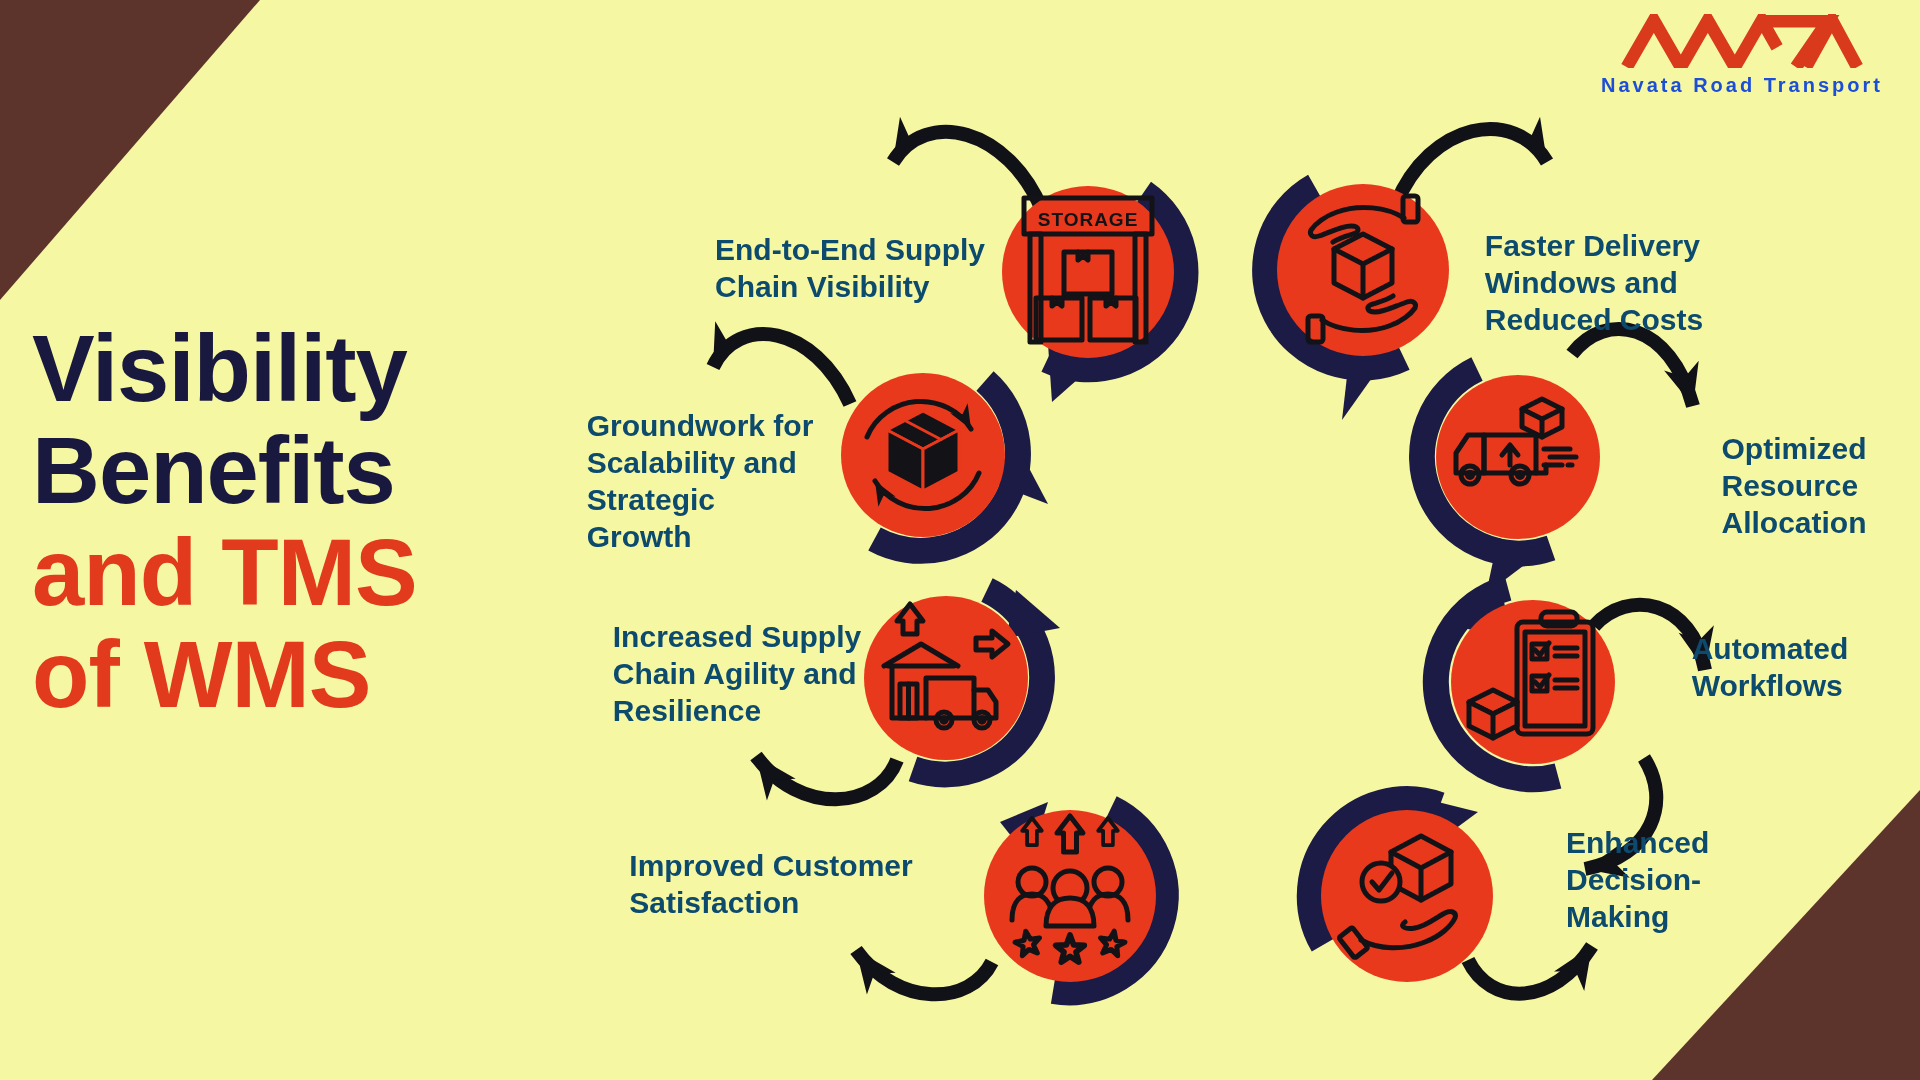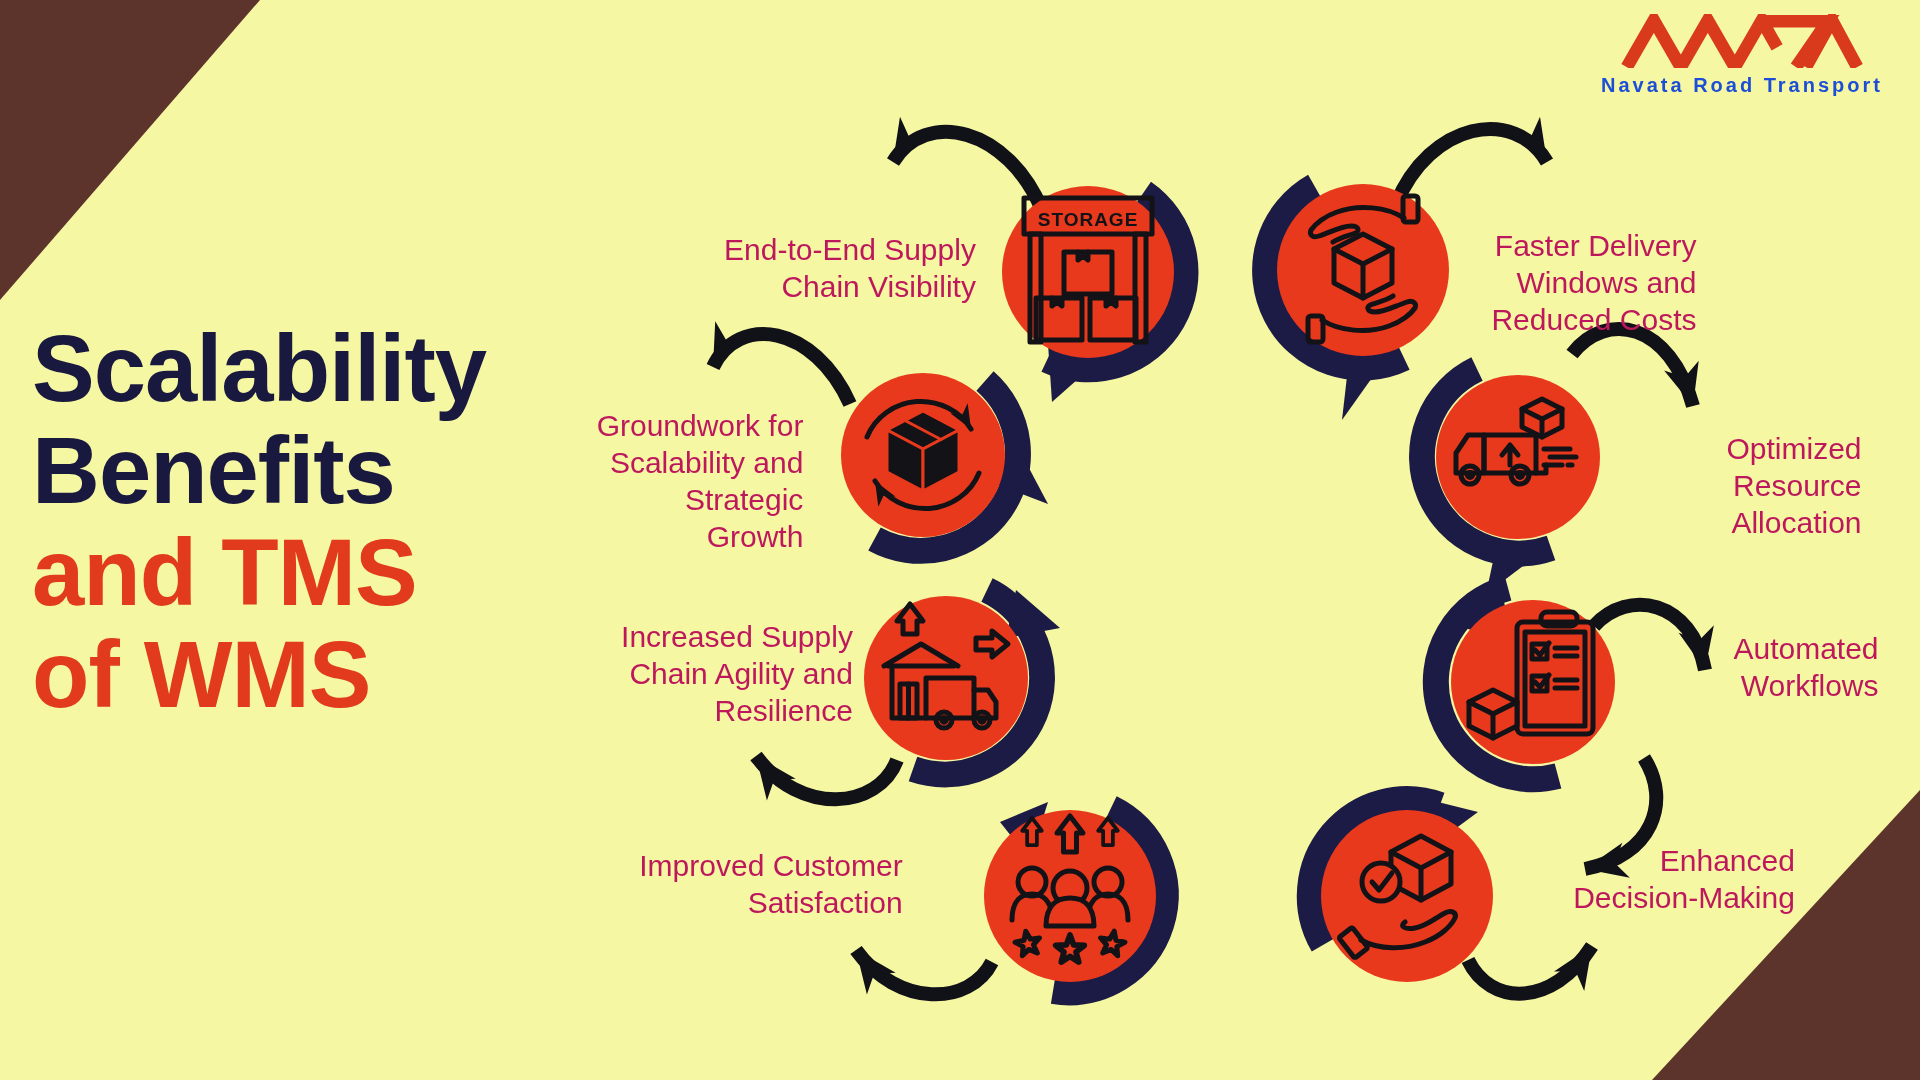--- a/index.html
+++ b/index.html
@@ -23,34 +23,34 @@
   .title .red{color:#E23A1C;}
 
   .logo{position:absolute;top:14px;right:28px;width:300px;text-align:center;}
   .logo .tagline{
     margin-top:2px;font-size:20px;font-weight:700;letter-spacing:3px;
     color:#1d4ed8;white-space:nowrap;
   }
 
   .node-label{
     position:absolute;transform:translate(-50%,-50%);
-    font-size:30px;font-weight:400;color:#be185d;
-    text-align:right;line-height:37px;white-space:pre-line;
+    font-size:30px;font-weight:700;color:#0c4a6e;
+    text-align:left;line-height:37px;white-space:pre-line;
   }
   svg.diagram{position:absolute;left:0;top:0;}
   .icon{stroke:#121217;stroke-width:5;fill:none;stroke-linejoin:round;stroke-linecap:round;}
 </style>
 </head>
 <body>
 
 <div class="corner corner-tl"></div>
 <div class="corner corner-br"></div>
 
 <div class="title">
-  <div class="navy">Scalability</div>
+  <div class="navy">Visibility</div>
   <div class="navy">Benefits</div>
   <div class="red">and TMS</div>
   <div class="red">of WMS</div>
 </div>
 
 <div class="logo">
   <svg width="270" height="54" viewBox="0 0 260 60">
     <g stroke="#D93A1C" stroke-width="14" fill="none" stroke-linejoin="miter">
       <path d="M2,59 L32,7 L62,59 L92,7 L122,59 L152,7 L169,37"></path>
       <path d="M155,8 L225,8 L190,59"></path>
@@ -235,18 +235,18 @@
 Reduced Costs</div>
 <div class="node-label" style="left:700px;top:481px;">Groundwork for
 Scalability and
 Strategic
 Growth</div>
 <div class="node-label" style="left:1763px;top:485px;margin-left:31px;">Optimized Resource
 Allocation</div>
 <div class="node-label" style="left:737px;top:673px;">Increased Supply
 Chain Agility and
 Resilience</div>
-<div class="node-label" style="left:1770px;top:667px;margin-left:36px;">Automated
+<div class="node-label" style="left:1770px;top:667px;">Automated
 Workflows</div>
 <div class="node-label" style="left:771px;top:884px;">Improved Customer
 Satisfaction</div>
 <div class="node-label" style="left:1684px;top:879px;">Enhanced
 Decision-Making</div>
 
 </body></html>

